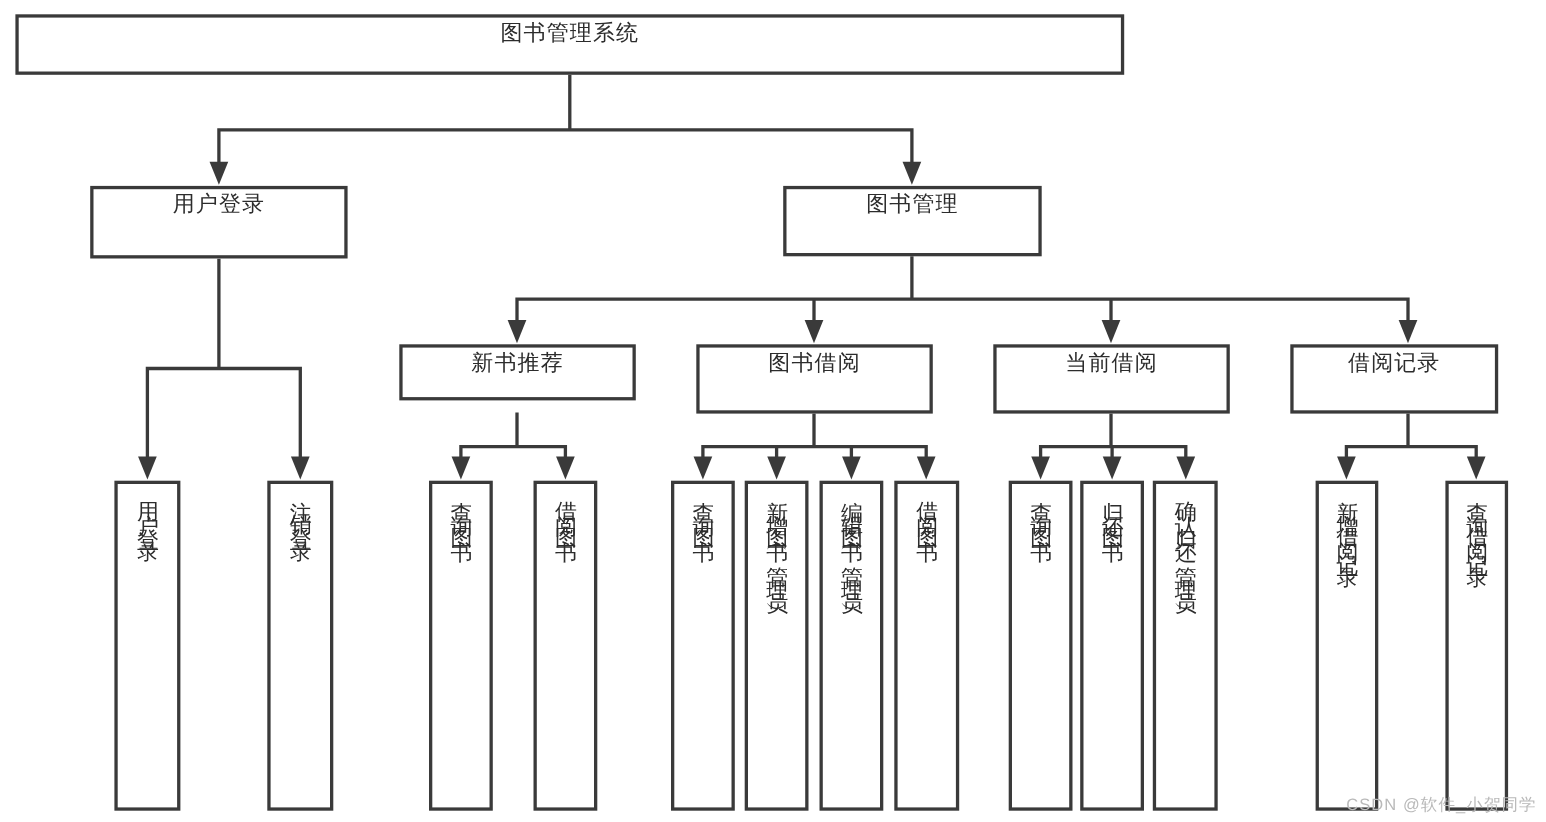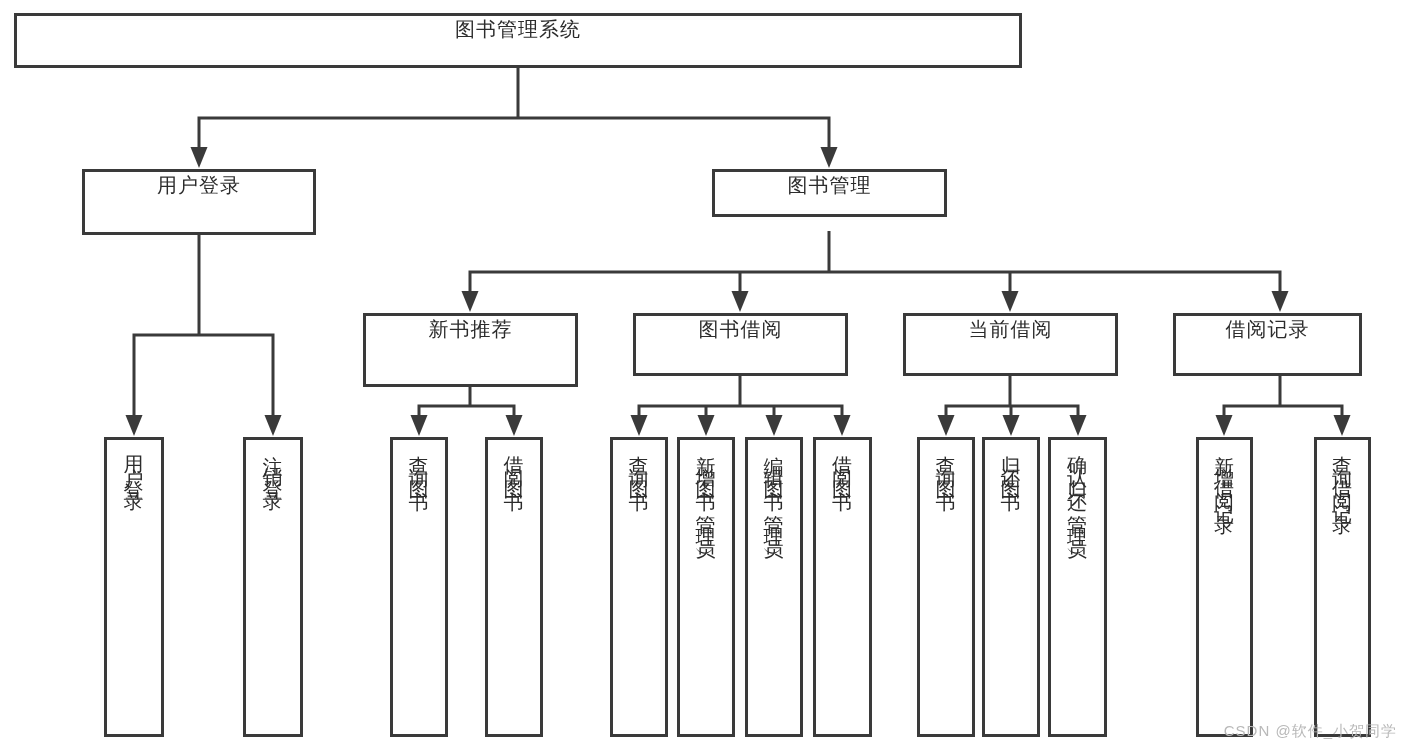--- a/index.html
+++ b/index.html
@@ -111,25 +111,25 @@
     </g>
   </svg>
 
   <div class="box hbox" style="left:14px;top:13px;width:1008px;height:55px;">
     <span>图书管理系统</span>
   </div>
 
   <div class="box hbox" style="left:82px;top:169px;width:234px;height:66px;">
     <span>用户登录</span>
   </div>
-  <div class="box hbox" style="left:712px;top:169px;width:235px;height:48px;">
+  <div class="box hbox" style="left:712px;top:169px;width:235px;height:64px;">
     <span>图书管理</span>
   </div>
 
-  <div class="box hbox" style="left:363px;top:313px;width:215px;height:74px;">
+  <div class="box hbox" style="left:363px;top:313px;width:215px;height:51px;">
     <span>新书推荐</span>
   </div>
   <div class="box hbox" style="left:633px;top:313px;width:215px;height:63px;">
     <span>图书借阅</span>
   </div>
   <div class="box hbox" style="left:903px;top:313px;width:215px;height:63px;">
     <span>当前借阅</span>
   </div>
   <div class="box hbox" style="left:1173px;top:313px;width:189px;height:63px;">
     <span>借阅记录</span>

